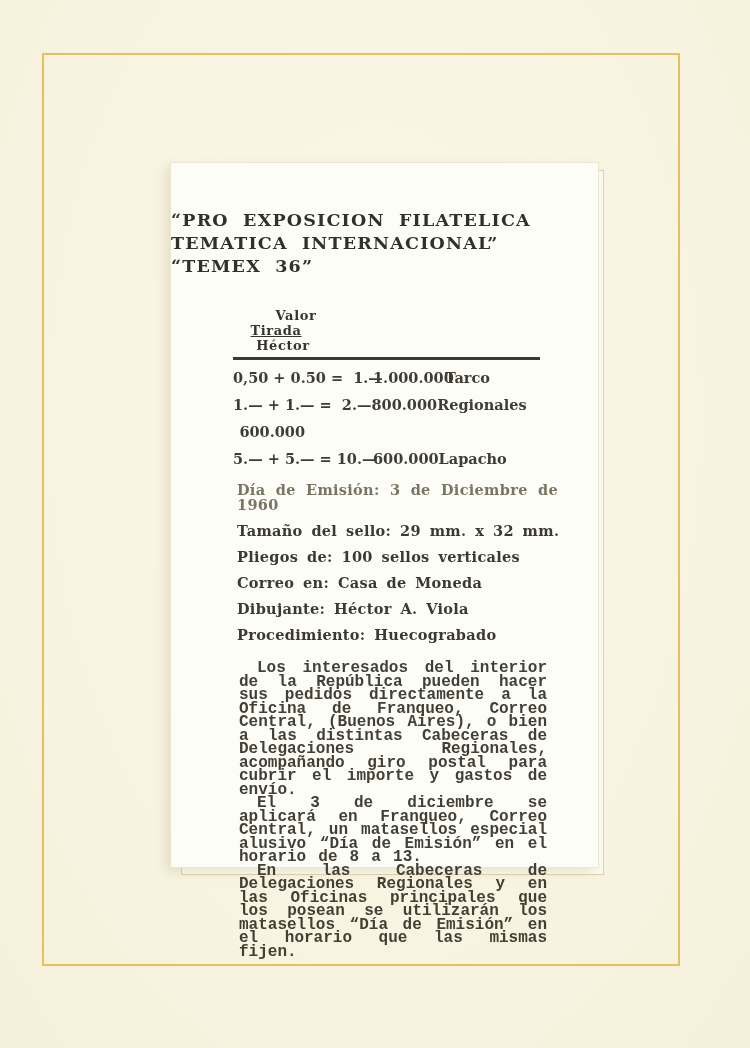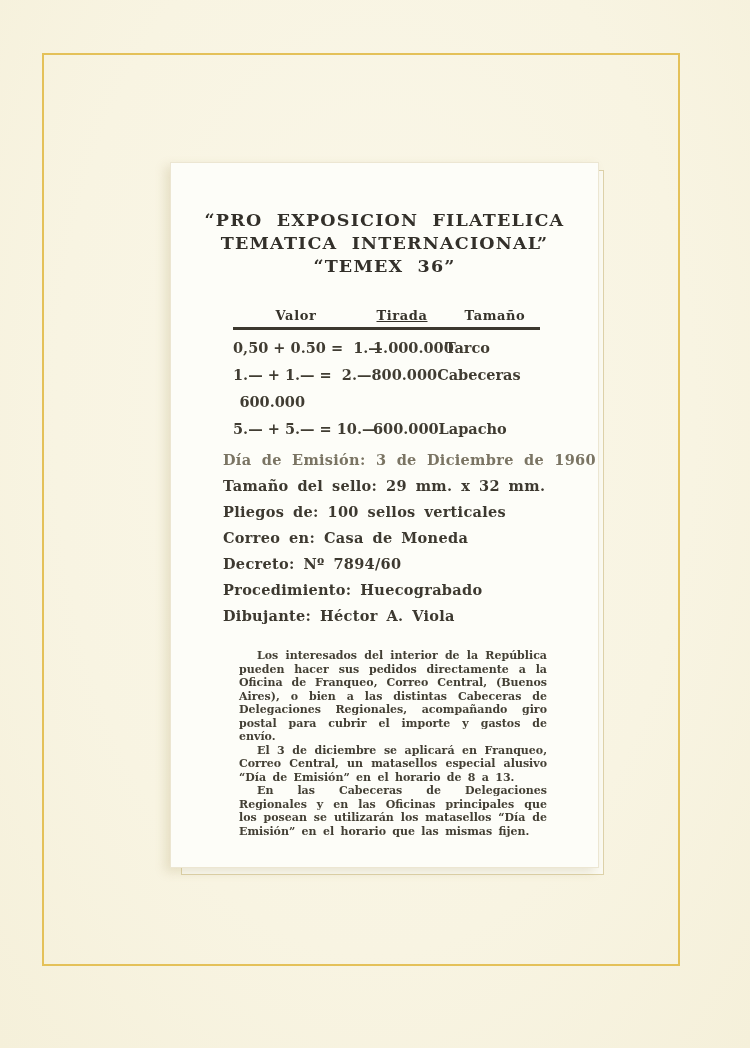--- a/index.html
+++ b/index.html
@@ -25,45 +25,45 @@
 
   .leaflet {
     position:absolute; left:170px; top:162px; width:427px; height:704px;
     background:#fdfdf8;
     border:1px solid #ece6d2;
     box-shadow:-5px 4px 10px rgba(160,140,80,0.20);
     color:#3a362d;
   }
 
   .leaflet-title {
-    margin-top:46px; text-align:center;
+    margin-top:46px; text-align:left;
     font-weight:bold; font-size:17.5px; line-height:23px;
     letter-spacing:1.2px; word-spacing:7px; color:#33302a;
   }
 
   .stamp-table { margin:30px 0 0 62px; width:312px; }
-  .t-head { display:flex; font-weight:bold; font-size:13px; letter-spacing:0.6px; color:#36332b; }
+  .t-head { display:flex; font-weight:bold; font-size:13px; letter-spacing:0.6px; color:#36332b;flex-direction:column; }
   .h-valor  { width:126px; text-align:center; }
   .h-tirada { width:86px;  text-align:center;text-decoration:underline; }
   .h-vineta { width:100px; text-align:center; }
   .t-rule { margin-top:4px; width:307px; border-top:3px solid #3c382f; }
 
   .t-row { display:flex; margin-top:8px; font-weight:bold; font-size:14.5px; line-height:19px; color:#403c32; }
   .c-valor  { width:140px; white-space:pre; }
   .c-tirada { width:72px; text-align:right; }
   .c-vineta { width:104px; margin-left:0; padding-left:13px; text-indent:-13px; }
 
-  .details { margin:14px 0 0 52px; font-weight:bold; font-size:14.5px; color:#3d3930; }
+  .details { margin:14px 0 0 66px; font-weight:bold; font-size:14.5px; color:#3d3930; }
   .detail-line { margin-bottom:11px; line-height:15px; letter-spacing:0.3px; word-spacing:3.5px; }
   .detail-line.faded { color:#7a7463; word-spacing:5px; }
 
   .leaflet-paragraphs {
-    margin:26px 0 0 68px; width:308px;
-    font-weight:bold; font-size:11px; line-height:13.5px;
-    text-align:justify; color:#433f34; word-spacing:2.5px;
+    margin:20px 0 0 68px; width:308px;
+    font-weight:bold; font-size:16px; line-height:13.5px;
+    text-align:justify; color:#433f34; word-spacing:2.5px;font-family:Liberation Mono, monospace;
   }
   .leaflet-paragraphs p { margin:0; text-indent:18px; }
 </style>
 </head>
 <body>
 
 <div class="album-page">
 
   <div class="gold-frame"></div>
 
@@ -74,52 +74,51 @@
     <div class="leaflet-title">
       <div>“PRO EXPOSICION FILATELICA</div>
       <div>TEMATICA INTERNACIONAL”</div>
       <div>“TEMEX 36”</div>
     </div>
 
     <div class="stamp-table">
       <div class="t-head">
         <span class="h-valor">Valor</span>
         <span class="h-tirada">Tirada</span>
-        <span class="h-vineta">Tamaño</span>
+        <span class="h-vineta">Héctor</span>
       </div>
       <div class="t-rule"></div>
 
       <div class="t-row">
         <span class="c-valor">0,50 + 0.50 =  1.—</span>
         <span class="c-tirada">1.000.000</span>
         <span class="c-vineta">Tarco</span>
       </div>
       <div class="t-row">
         <span class="c-valor">1.— + 1.— =  2.—</span>
         <span class="c-tirada">800.000</span>
-        <span class="c-vineta">Cabeceras</span>
+        <span class="c-vineta">Regionales</span>
       </div>
       <div class="t-row">
         <span class="c-tirada">600.000</span>
       </div>
       <div class="t-row">
         <span class="c-valor">5.— + 5.— = 10.—</span>
         <span class="c-tirada">600.000</span>
         <span class="c-vineta">Lapacho</span>
       </div>
     </div>
 
     <div class="details">
       <div class="detail-line faded">Día de Emisión: 3 de Diciembre de 1960</div>
       <div class="detail-line">Tamaño del sello: 29 mm. x 32 mm.</div>
       <div class="detail-line">Pliegos de: 100 sellos verticales</div>
       <div class="detail-line">Correo en: Casa de Moneda</div>
-      <div class="detail-line">Decreto: Nº 7894/60</div>
+      <div class="detail-line">Dibujante: Héctor A. Viola</div>
       <div class="detail-line">Procedimiento: Huecograbado</div>
-      <div class="detail-line">Dibujante: Héctor A. Viola</div>
     </div>
 
     <div class="leaflet-paragraphs">
       <p>Los interesados del interior de la República pueden hacer sus pedidos directamente a la Oficina de Franqueo, Correo Central, (Buenos Aires), o bien a las distintas Cabeceras de Delegaciones Regionales, acompañando giro postal para cubrir el importe y gastos de envío.</p>
       <p>El 3 de diciembre se aplicará en Franqueo, Correo Central, un matasellos especial alusivo “Día de Emisión” en el horario de 8 a 13.</p>
       <p>En las Cabeceras de Delegaciones Regionales y en las Oficinas principales que los posean se utilizarán los matasellos “Día de Emisión” en el horario que las mismas fijen.</p>
     </div>
 
   </div>
 </div>

